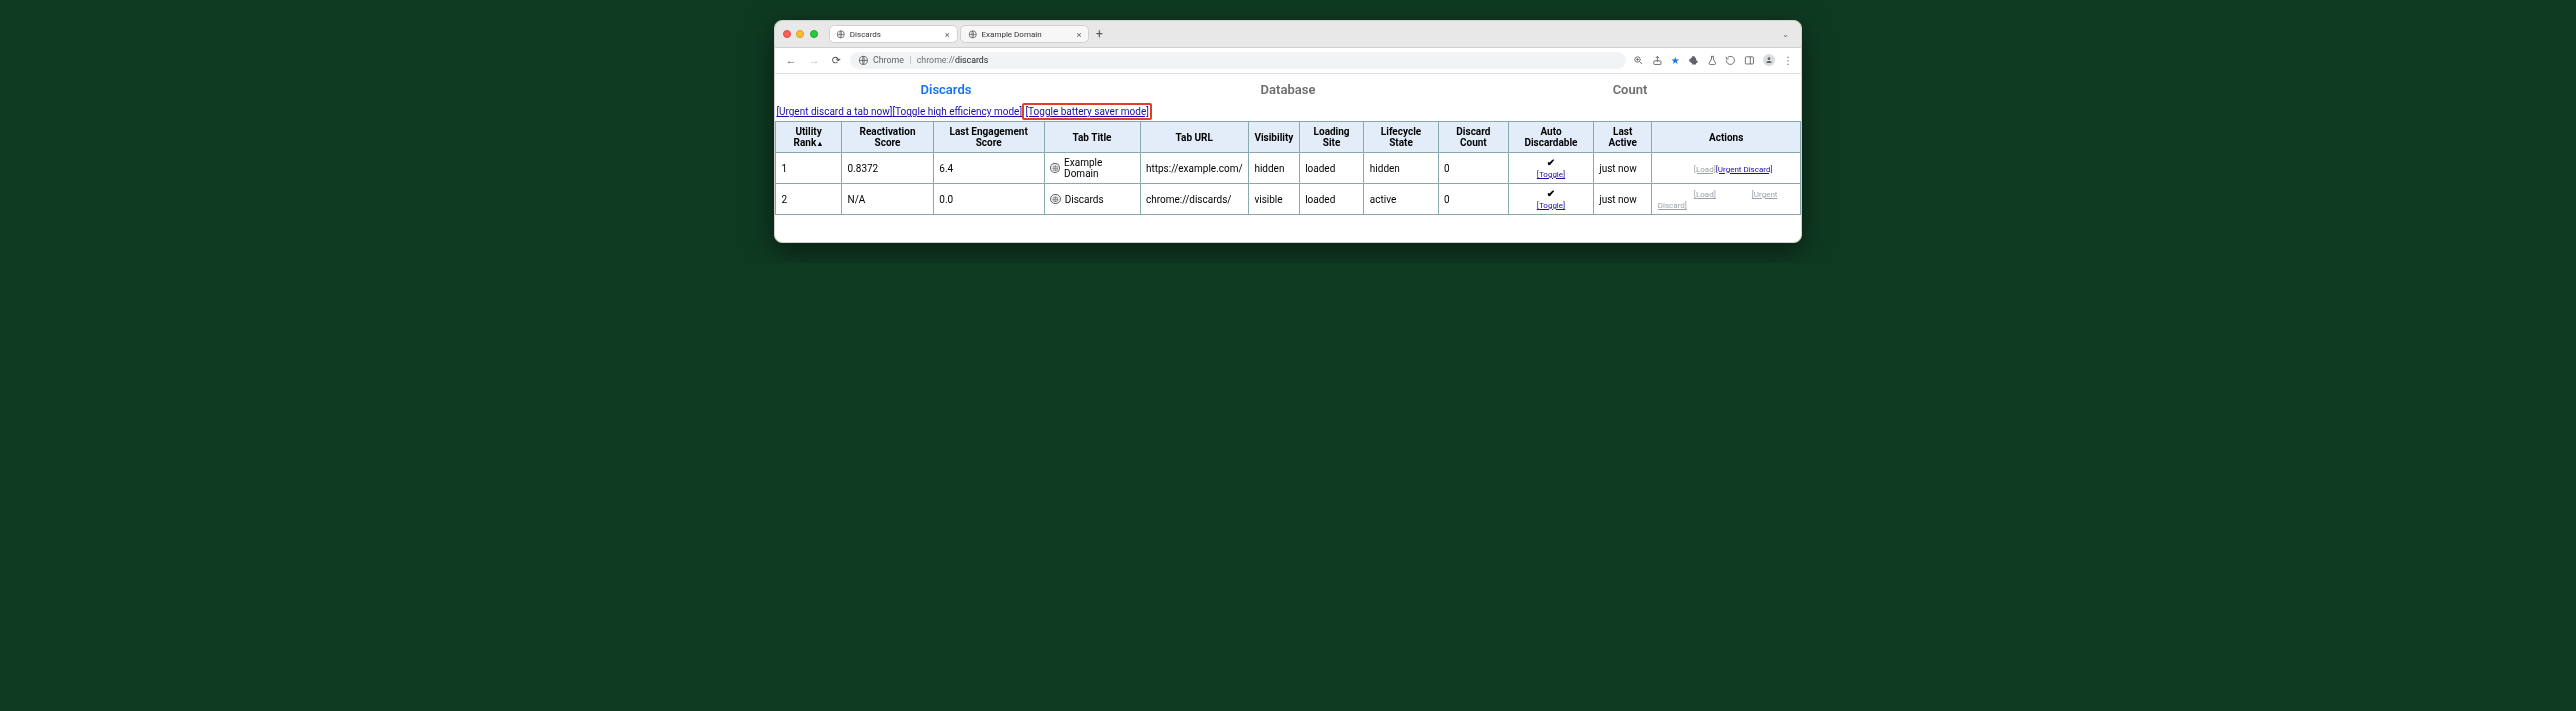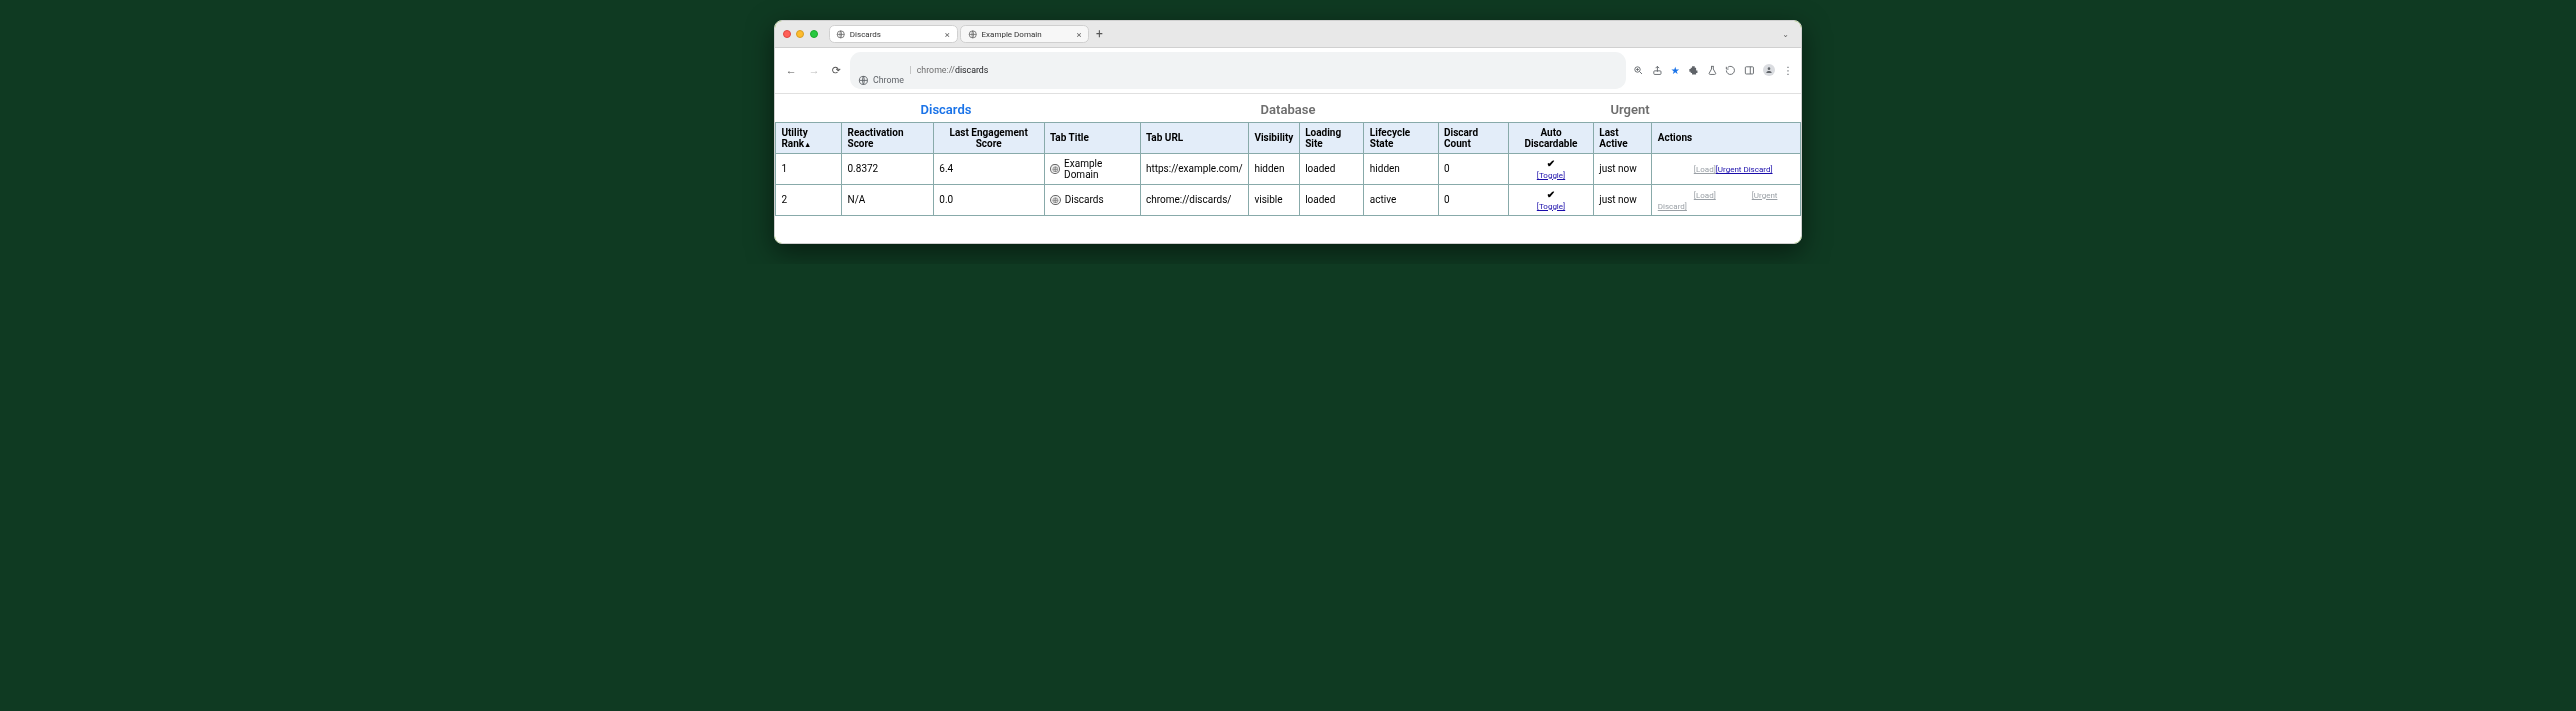--- a/index.html
+++ b/index.html
@@ -49,21 +49,21 @@
   .toolbar {
     display:flex; align-items:center; gap:6.8px; padding:4px 8px;
     border-bottom:0.7px solid #e0e0e0; background:#fff;
   }
   .nav-btn { color:#555; font-size:10.8px; padding:1.4px 2.7px; cursor:pointer; }
   .nav-btn.disabled { color:#bbb; cursor:default; }
   .omnibox {
     flex:1; display:flex; align-items:center; gap:5.4px;
     background:#f1f3f4; border-radius:10.8px; padding:2.7px 8px; font-size:8.8px;
   }
-  .omnibox .secure { color:#5f6368; display:flex; align-items:center; gap:4px;margin-top:20px; }
+  .omnibox .secure { color:#5f6368; display:flex; align-items:center; gap:4px; }
   .omnibox .sep { color:#b0b0b0; }
   .omnibox .url-gray { color:#6e6e6e; }
   .omnibox .url-dark { color:#202124; }
   .right-icons { display:flex; align-items:center; gap:8px; color:#5f6368; }
   .right-icons .icon { font-size:10px; cursor:pointer; display:inline-flex; align-items:center; }
   .star-filled { color:#1a73e8; }
   .content { background:#fff; padding:0 0 27px 0; min-height:149px; }
   .page-tabs {
     display:flex; justify-content:space-around; padding:8px 0 5.4px 0;
     border-bottom:0; font-size:13px; font-weight:600;
@@ -77,21 +77,21 @@
   .highlight-box {
     border:2px solid #e33b2e; padding:0.7px 1.4px; display:inline-block;
     border-radius:2px;
   }
   table.data {
     border-collapse:collapse; width:100%; font-size:10px;
     border:1.4px solid #8aa;
   }
   table.data th {
     background:#e3edf9; border:0.7px solid #8aa; padding:4px 5.4px;
-    text-align:left; font-weight:700; font-size:10px; vertical-align:middle;
+    text-align:center; font-weight:700; font-size:10px; vertical-align:middle;
   }
   table.data th.center { text-align:center; }
   table.data td {
     border:0.7px solid #8aa; padding:4px 5.4px; font-size:10px; vertical-align:middle;
   }
   .sort-ind { font-size:7.4px; }
   .cell-center { text-align:center; }
   .tick { font-weight:700; font-size:10px; }
   .small-link { color:#1a0dab; text-decoration:underline; font-size:8px; cursor:pointer; }
   .small-link.disabled { color:#9aa0a6; text-decoration:underline; cursor:default;margin-left:36px; }
@@ -203,23 +203,26 @@
       </span>
       <span class="icon">⋮</span>
     </div>
   </div>
 
   <div class="content">
 
     <div class="page-tabs">
       <div class="page-tab active">Discards</div>
       <div class="page-tab">Database</div>
-      <div class="page-tab">Urgent</div>
-    </div>
-
+      <div class="page-tab">Count</div>
+    </div>
+
+    <div class="action-links">
+      <a href="#">[Urgent discard a tab now]</a><a href="#">[Toggle high efficiency mode]</a><span class="highlight-box"><a href="#">[Toggle battery saver mode]</a></span>
+    </div>
 
     <table class="data">
       <thead>
         <tr>
           <th><span>Utility Rank</span><span class="sort-ind">▲</span></th>
           <th>Reactivation Score</th>
           <th class="center">Last Engagement Score</th>
           <th>Tab Title</th>
           <th>Tab URL</th>
           <th>Visibility</th>

